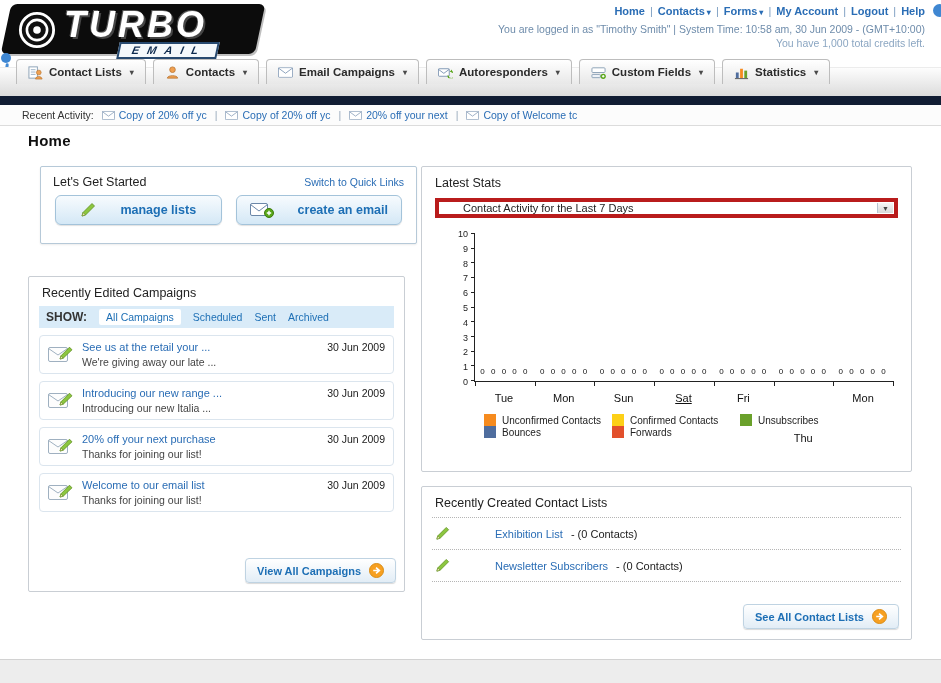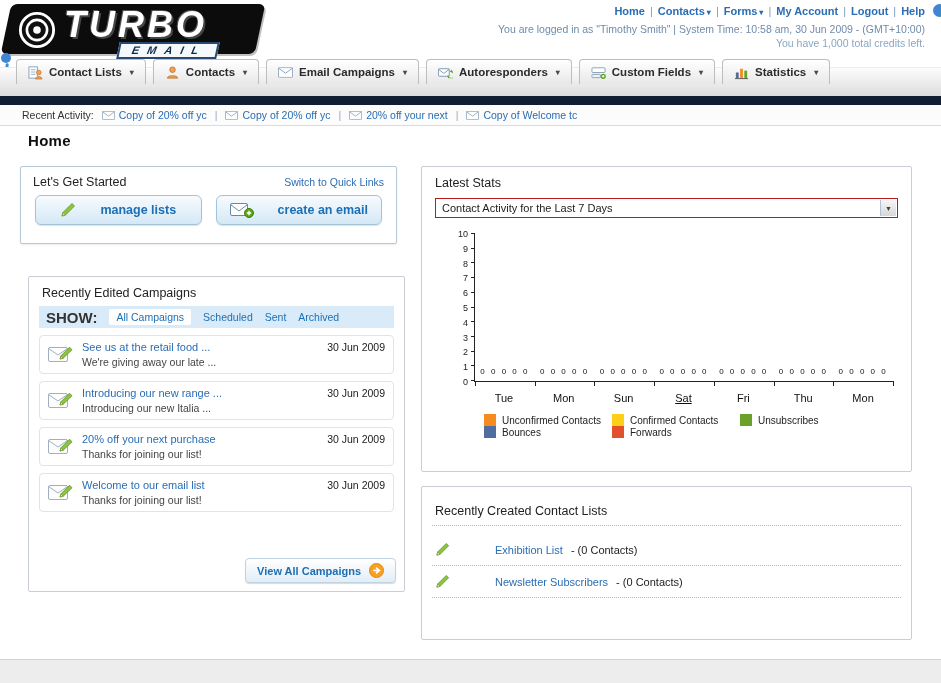--- a/index.html
+++ b/index.html
@@ -40,62 +40,62 @@
   .ra-item a { color:#2a6db5; }
   .ra-sep { color:#9ab; }
   .ra-env { width:13px; height:9px; }
 
   .page-title { position:absolute; top:132px; left:28px; font-size:15px; font-weight:bold; color:#101010; letter-spacing:.3px; }
 
   
   .panel { position:absolute; background:#fff; border:1px solid #c9ced4; border-radius:2px; }
   .panel-title { padding:9px 13px 6px; font-size:12.5px; color:#222; }
 
-  #gs-panel { top:166px; left:20px; width:377px; height:78px; border-color:#b6c9d8; box-shadow:0 1px 2px rgba(0,0,0,.08); }
+  #gs-panel { top:166px; left:40px; width:377px; height:78px; border-color:#b6c9d8; box-shadow:0 1px 2px rgba(0,0,0,.08); }
   .gs-header { display:flex; justify-content:space-between; align-items:center; padding:8px 12px 5px; }
   .gs-title { font-size:12.5px; color:#222; }
   .gs-link { font-size:10.5px; color:#2a6db5; }
   .gs-buttons { display:flex; gap:14px; padding:1px 14px; }
   .gs-btn { display:flex; align-items:center; justify-content:center; gap:24px; width:168px; height:30px; border:1px solid #a3c3da; border-radius:6px; background:linear-gradient(#f7fbfe,#d4e8f6); font-family:inherit; font-size:12.5px; font-weight:bold; color:#1d6fb5; box-shadow:0 1px 1px rgba(0,0,0,.12); cursor:pointer; }
 
   #camp-panel { top:276px; left:28px; width:377px; height:316px; }
   .filter-bar { margin:0 10px; background:#d9ebf8; height:22px; display:flex; align-items:center; gap:12px; padding:0 7px; font-size:10.5px; }
-  .show-label { font-weight:bold; color:#333; font-size:15px; }
+  .show-label { font-weight:bold; color:#333; font-size:12px; }
   .filter { color:#1d6fb5; }
   .filter.active { background:#fff; padding:2px 7px; border-radius:2px; }
   .camp-row { margin:7px 10px; border:1px solid #dbe5ee; border-radius:4px; display:flex; align-items:flex-start; gap:8px; padding:5px 8px; cursor:pointer; }
   .camp-icon { width:26px; height:20px; margin-top:2px; flex:none; }
   .camp-title { display:block; font-size:11px; color:#2a6db5; margin-bottom:3px; }
   .camp-sub { font-size:10.5px; color:#444; }
   .camp-date { margin-left:auto; font-size:10.5px; color:#1a1a1a; white-space:nowrap; }
   .panel-footer { position:absolute; bottom:8px; right:8px; }
   .pill-btn { display:flex; align-items:center; gap:8px; height:25px; padding:0 11px; border:1px solid #bfd3e2; border-radius:4px; background:linear-gradient(#ffffff,#e2edf6); font-family:inherit; font-size:11px; font-weight:bold; color:#1d6fb5; box-shadow:0 1px 1px rgba(0,0,0,.15); cursor:pointer; }
   .pill-btn svg { width:15px; height:15px; }
 
   
   #stats-panel { top:166px; left:421px; width:491px; height:306px; }
-  .select { margin:2px 13px 0; height:20px; border:1px solid #b91c1c; background:#fff; display:flex; align-items:center; font-size:11px; color:#222; padding-left:6px; position:relative; cursor:pointer; }
+  .select { margin:2px 13px 0; height:20px; border:4px solid #b91c1c; background:#fff; display:flex; align-items:center; font-size:11px; color:#222; padding-left:24px; position:relative; cursor:pointer; }
   .select-arrow { position:absolute; right:1px; top:1px; bottom:1px; width:16px; background:linear-gradient(#f6f6f6,#d8d8d8); border-left:1px solid #b5c3d1; display:flex; align-items:center; justify-content:center; font-size:7px; color:#444; }
 
   .chart { position:relative; margin:12px 14px 0 20px; height:176px; }
   .y-axis { position:absolute; left:0; top:4px; bottom:24px; width:32px; }
   .y-label { position:absolute; right:6px; transform:translateY(50%); font-size:9px; color:#222; }
   .plot { position:absolute; left:32px; right:4px; top:4px; bottom:24px; border-left:1px solid #222; border-bottom:1px solid #222; }
   .y-tick { position:absolute; left:-4px; width:4px; height:1px; background:#222; }
   .x-tick { position:absolute; bottom:-5px; width:1px; height:5px; background:#222; }
   .group-zeros { position:absolute; bottom:5px; text-align:center; font-size:8px; color:#111; letter-spacing:2px; }
   .x-axis { position:absolute; left:32px; right:4px; bottom:0; height:18px; }
   .day-label { position:absolute; top:4px; text-align:center; font-size:11px; color:#111; }
   .legend { margin:8px 0 0 62px; display:grid; grid-template-columns:128px 128px 150px; }
   .legend-item { display:flex; align-items:center; gap:6px; font-size:10px; color:#222; }
   .swatch { width:12px; height:12px; flex:none; }
 
   
   #cl-panel { top:486px; left:421px; width:491px; height:154px; }
-  .panel-title.dotted { margin:8px 10px; padding:9px 3px 7px; border-bottom:1px dotted #b5b5b5; }
+  .panel-title.dotted { margin:0 10px; padding:9px 3px 7px; border-bottom:1px dotted #b5b5b5; }
   .cl-item { display:flex; align-items:center; gap:8px; margin:0 10px; padding:8px 3px; border-bottom:1px dotted #b5b5b5; font-size:11px; }
   .cl-item a { color:#2a6db5;padding-left:37px; }
   .cl-detail { color:#222; }
   .cl-icon { width:15px; height:15px; }
   .cl-footer { position:absolute; bottom:10px; right:12px; }
 
   .footer { position:absolute; top:659px; left:0; width:100%; height:24px; background:#ededed; border-top:1px solid #d2d2d2; }
 </style>
 </head>
 <body>
@@ -294,21 +294,21 @@
       <a class="filter">Scheduled</a>
       <a class="filter">Sent</a>
       <a class="filter">Archived</a>
     </div>
 
     <div class="camp-row">
       <svg class="camp-icon" viewBox="0 0 26 20">
           <use href="#i-env-pencil"></use>
         </svg>
       <div>
-        <a class="camp-title">See us at the retail food ...</a>
+        <a class="camp-title">See us at the retail your ...</a>
         <div class="camp-sub">We're giving away our late ...</div>
       </div>
       <div class="camp-date">30 Jun 2009</div>
     </div>
     <div class="camp-row">
       <svg class="camp-icon" viewBox="0 0 26 20">
           <use href="#i-env-pencil"></use>
         </svg>
       <div>
         <a class="camp-title">Introducing our new range ...</a>
@@ -394,21 +394,21 @@
           <div class="x-tick" style="left: 71.4286%;"></div>
           <div class="x-tick" style="left: 85.7143%;"></div>
           <div class="x-tick" style="left: 100%;"></div>
         </div>
       <div class="x-axis">
           <div class="day-label" style="left: 0%; width: 14.2857%;">Tue</div>
           <div class="day-label" style="left: 14.2857%; width: 14.2857%;">Mon</div>
           <div class="day-label" style="left: 28.5714%; width: 14.2857%;">Sun</div>
           <div class="day-label" style="left: 42.8571%; width: 14.2857%; text-decoration: underline;">Sat</div>
           <div class="day-label" style="left: 57.1429%; width: 14.2857%;">Fri</div>
-          <div class="day-label" style="left: 71.4286%; width: 14.2857%;">Thu</div>
+          <div class="day-label" style="left: 71.4286%; width: 14.2857%; margin-top: 40px;">Thu</div>
           <div class="day-label" style="left: 85.7143%; width: 14.2857%;">Mon</div>
         </div>
     </div>
     <div class="legend">
         <div class="legend-item">
           <span class="swatch" style="background: rgb(246, 139, 31);"></span>
           <span>Unconfirmed Contacts</span>
         </div>
         <div class="legend-item">
           <span class="swatch" style="background: rgb(253, 208, 23);"></span>
@@ -438,16 +438,24 @@
       <a>Exhibition List</a>
       <span class="cl-detail">- (0 Contacts)</span>
     </div>
     <div class="cl-item">
       <svg class="cl-icon" viewBox="0 0 16 16">
           <use href="#i-pencil"></use>
         </svg>
       <a>Newsletter Subscribers</a>
       <span class="cl-detail">- (0 Contacts)</span>
     </div>
+    <div class="cl-footer">
+      <button class="pill-btn">
+        <span>See All Contact Lists</span>
+        <svg viewBox="0 0 16 16">
+            <use href="#i-arrow"></use>
+          </svg>
+      </button>
+    </div>
   </div>
 
   <div class="footer"></div>
 </div>
 
 </body></html>

